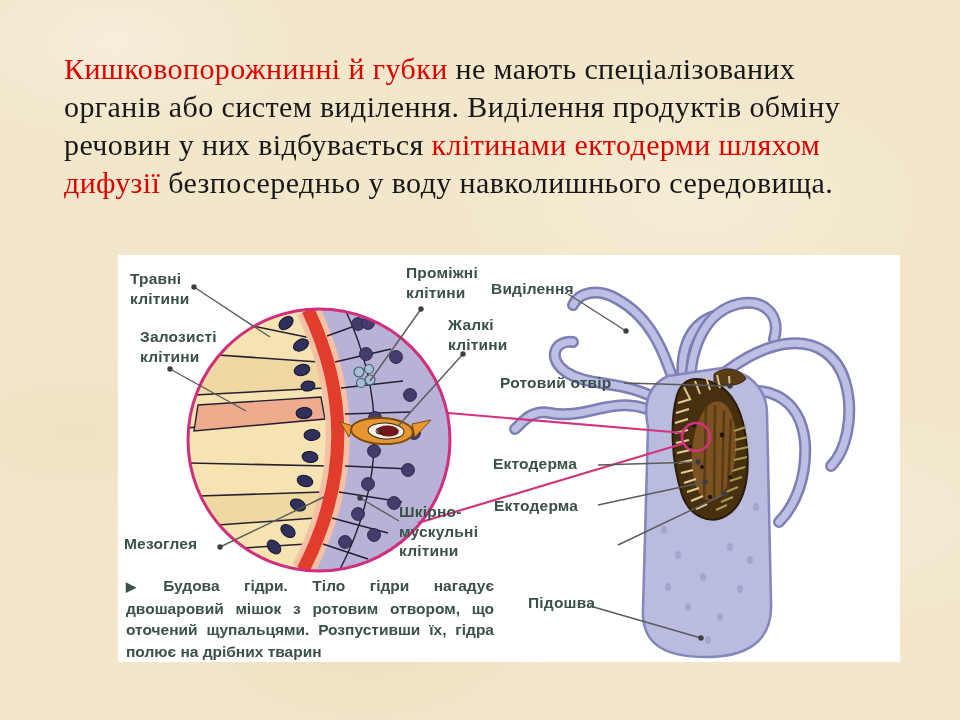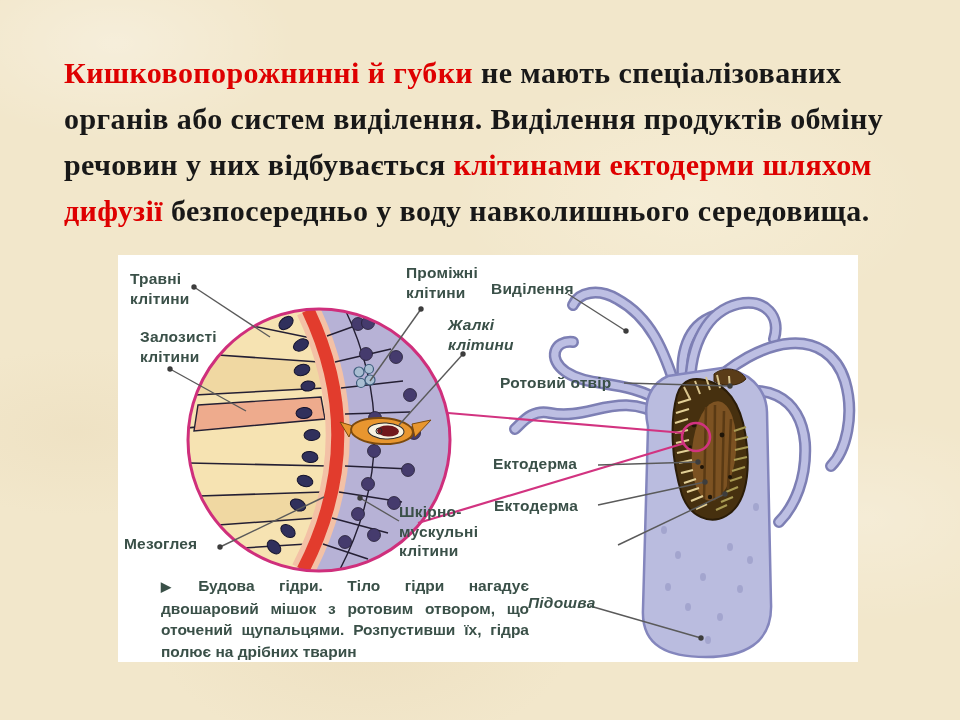--- a/index.html
+++ b/index.html
@@ -11,37 +11,38 @@
       radial-gradient(ellipse 260px 140px at 12% 6%, rgba(255,255,255,.30), transparent 70%),
       radial-gradient(ellipse 340px 180px at 72% 28%, rgba(255,252,240,.28), transparent 70%),
       radial-gradient(ellipse 300px 170px at 38% 88%, rgba(221,199,158,.22), transparent 70%),
       radial-gradient(ellipse 260px 150px at 90% 72%, rgba(255,255,255,.22), transparent 70%),
       radial-gradient(ellipse 220px 120px at 55% 52%, rgba(223,203,163,.18), transparent 70%),
       radial-gradient(ellipse 240px 120px at 8% 60%, rgba(223,203,163,.18), transparent 70%);
   }
   .para{
     position:absolute;left:64px;top:20px;width:822px;
     font-family:"Liberation Serif","DejaVu Serif",serif;
-    font-weight:bold;font-size:30px;line-height:46px;
+    font-weight:normal;font-size:30px;line-height:38px;
     color:#181818;letter-spacing:.4px;
   }
   .para .red{color:#de0000;}
   .panel{
     position:absolute;left:118px;top:255px;width:740px;height:407px;
     background:#ffffff;
+    padding-left:42px;
   }
   .art{position:absolute;left:0;top:0;}
   .lbl{
     position:absolute;font-size:15.5px;line-height:19.5px;font-weight:bold;
     color:#3a5048;white-space:pre-line;letter-spacing:.2px;
   }
   .caption{
     position:absolute;left:8px;top:320px;width:368px;
     font-size:15.5px;line-height:21.5px;font-weight:bold;
-    color:#3a5048;text-align:justify;margin-left:35px;
+    color:#3a5048;text-align:justify;
   }
   .caption .marker{margin-right:7px;font-size:13px;}
 </style>
 </head>
 <body>
 
 <div class="slide">
 
   <p class="para"><span class="red">Кишковопорожнинні й губки</span><span> не мають спеціалізованих органів або систем виділення. Виділення продуктів обміну речовин у них відбувається </span><span class="red">клітинами ектодерми шляхом дифузії</span><span> безпосередньо у воду навколишнього середовища.</span></p>
 
@@ -238,28 +239,28 @@
           <circle cx="583" cy="383" r="2.7"></circle>
       </g>
     </svg>
 
     <div class="lbl" style="left:12px;top:14px;">Травні
 клітини</div>
     <div class="lbl" style="left:10px;top:72px;margin-left:12px;">Залозисті
 клітини</div>
     <div class="lbl" style="left:240px;top:8px;margin-left:48px;">Проміжні
 клітини</div>
-    <div class="lbl" style="left:330px;top:60px;font-style:italic;">Жалкі
+    <div class="lbl" style="left:330px;top:60px;">Жалкі
 клітини</div>
     <div class="lbl" style="left:6px;top:279px;">Мезоглея</div>
     <div class="lbl" style="left:281px;top:247px;">Шкірно-
 мускульні
 клітини</div>
     <div class="lbl" style="left:373px;top:24px;">Виділення</div>
     <div class="lbl" style="left:382px;top:118px;">Ротовий отвір</div>
     <div class="lbl" style="left:375px;top:199px;text-align:center;">Ектодерма</div>
     <div class="lbl" style="left:376px;top:241px;">Ектодерма</div>
-    <div class="lbl" style="left:410px;top:338px;font-style:italic;">Підошва</div>
+    <div class="lbl" style="left:410px;top:338px;">Підошва</div>
 
     <div class="caption"><span class="marker">▶</span><span>Будова гідри. Тіло гідри нагадує двошаровий мішок з ротовим отвором, що оточений щупальцями. Розпустивши їх, гідра полює на дрібних тварин</span></div>
   </div>
 
 </div>
 
 </body></html>

